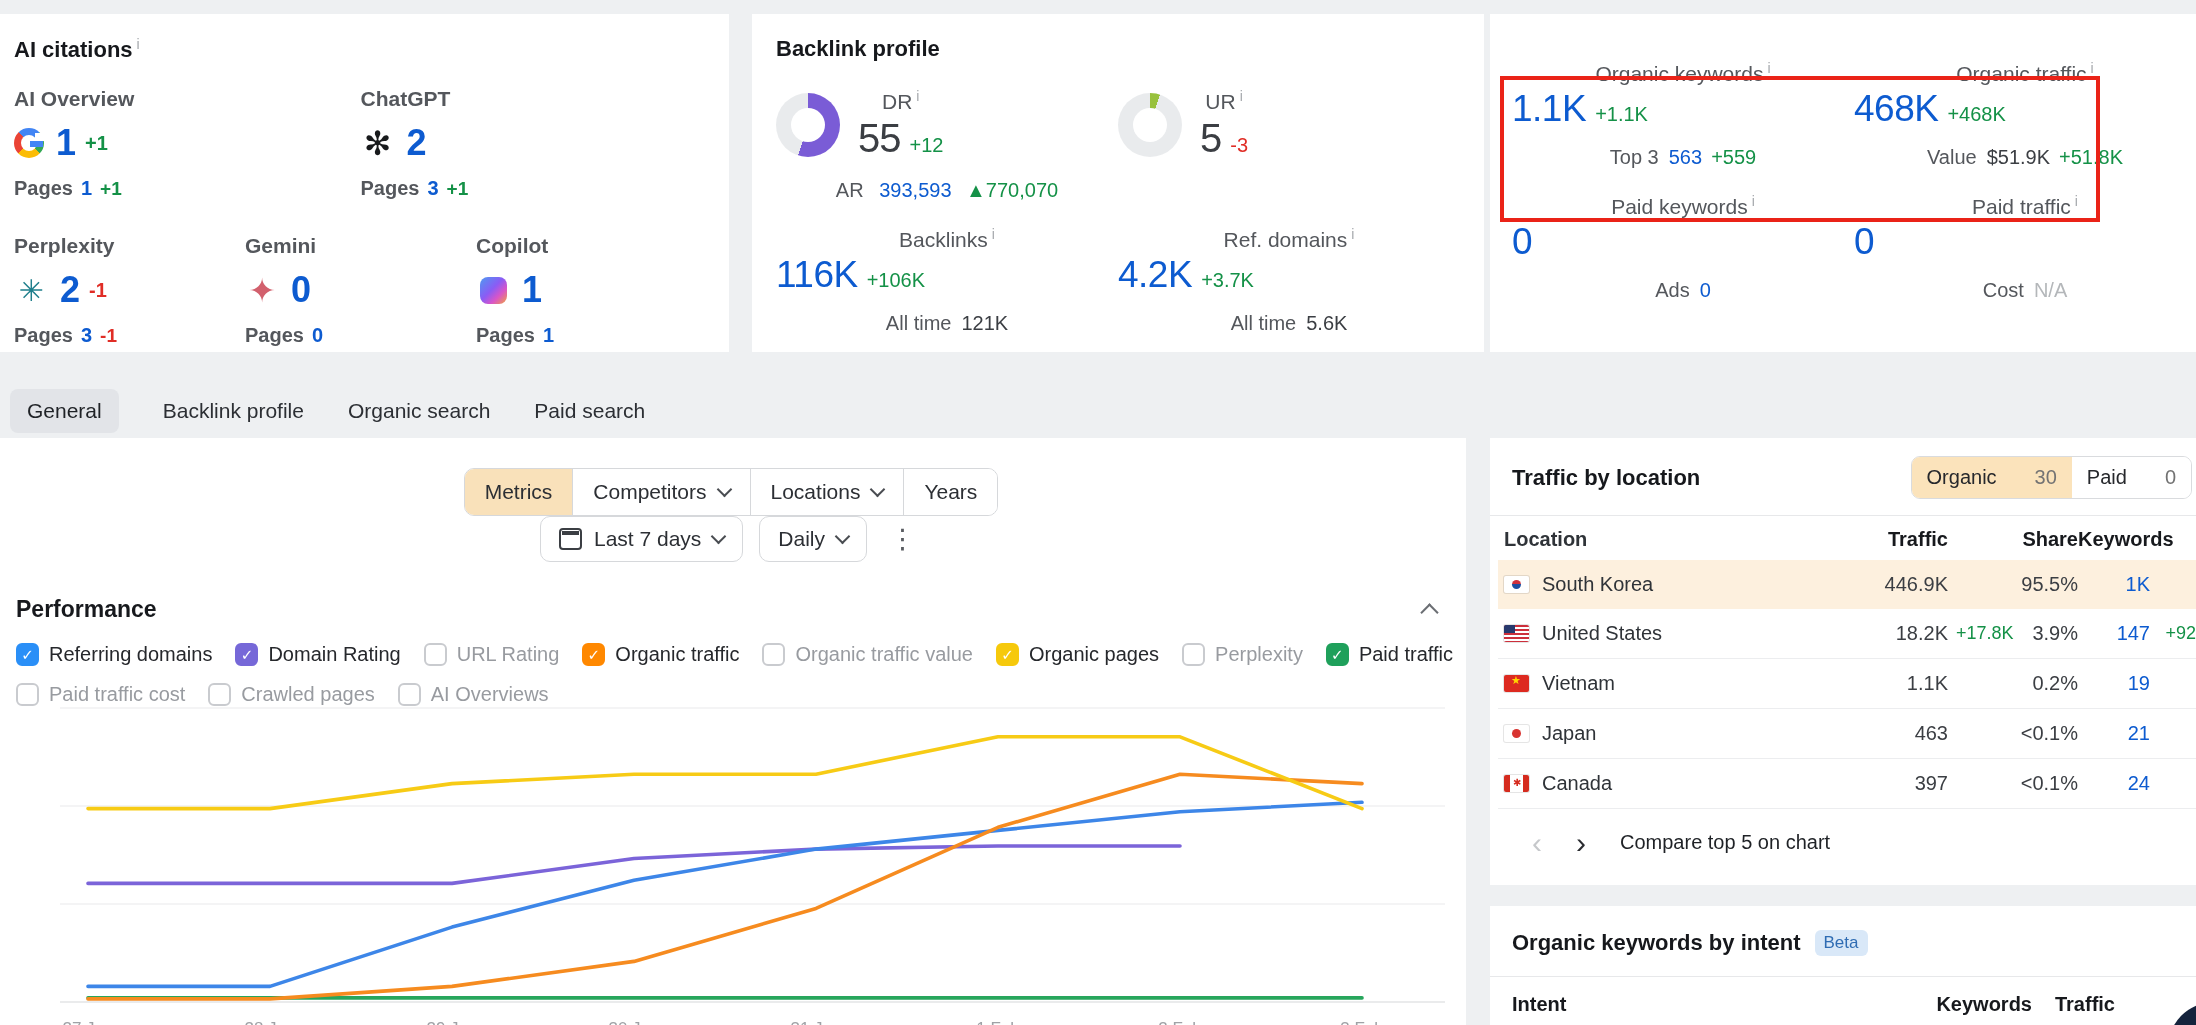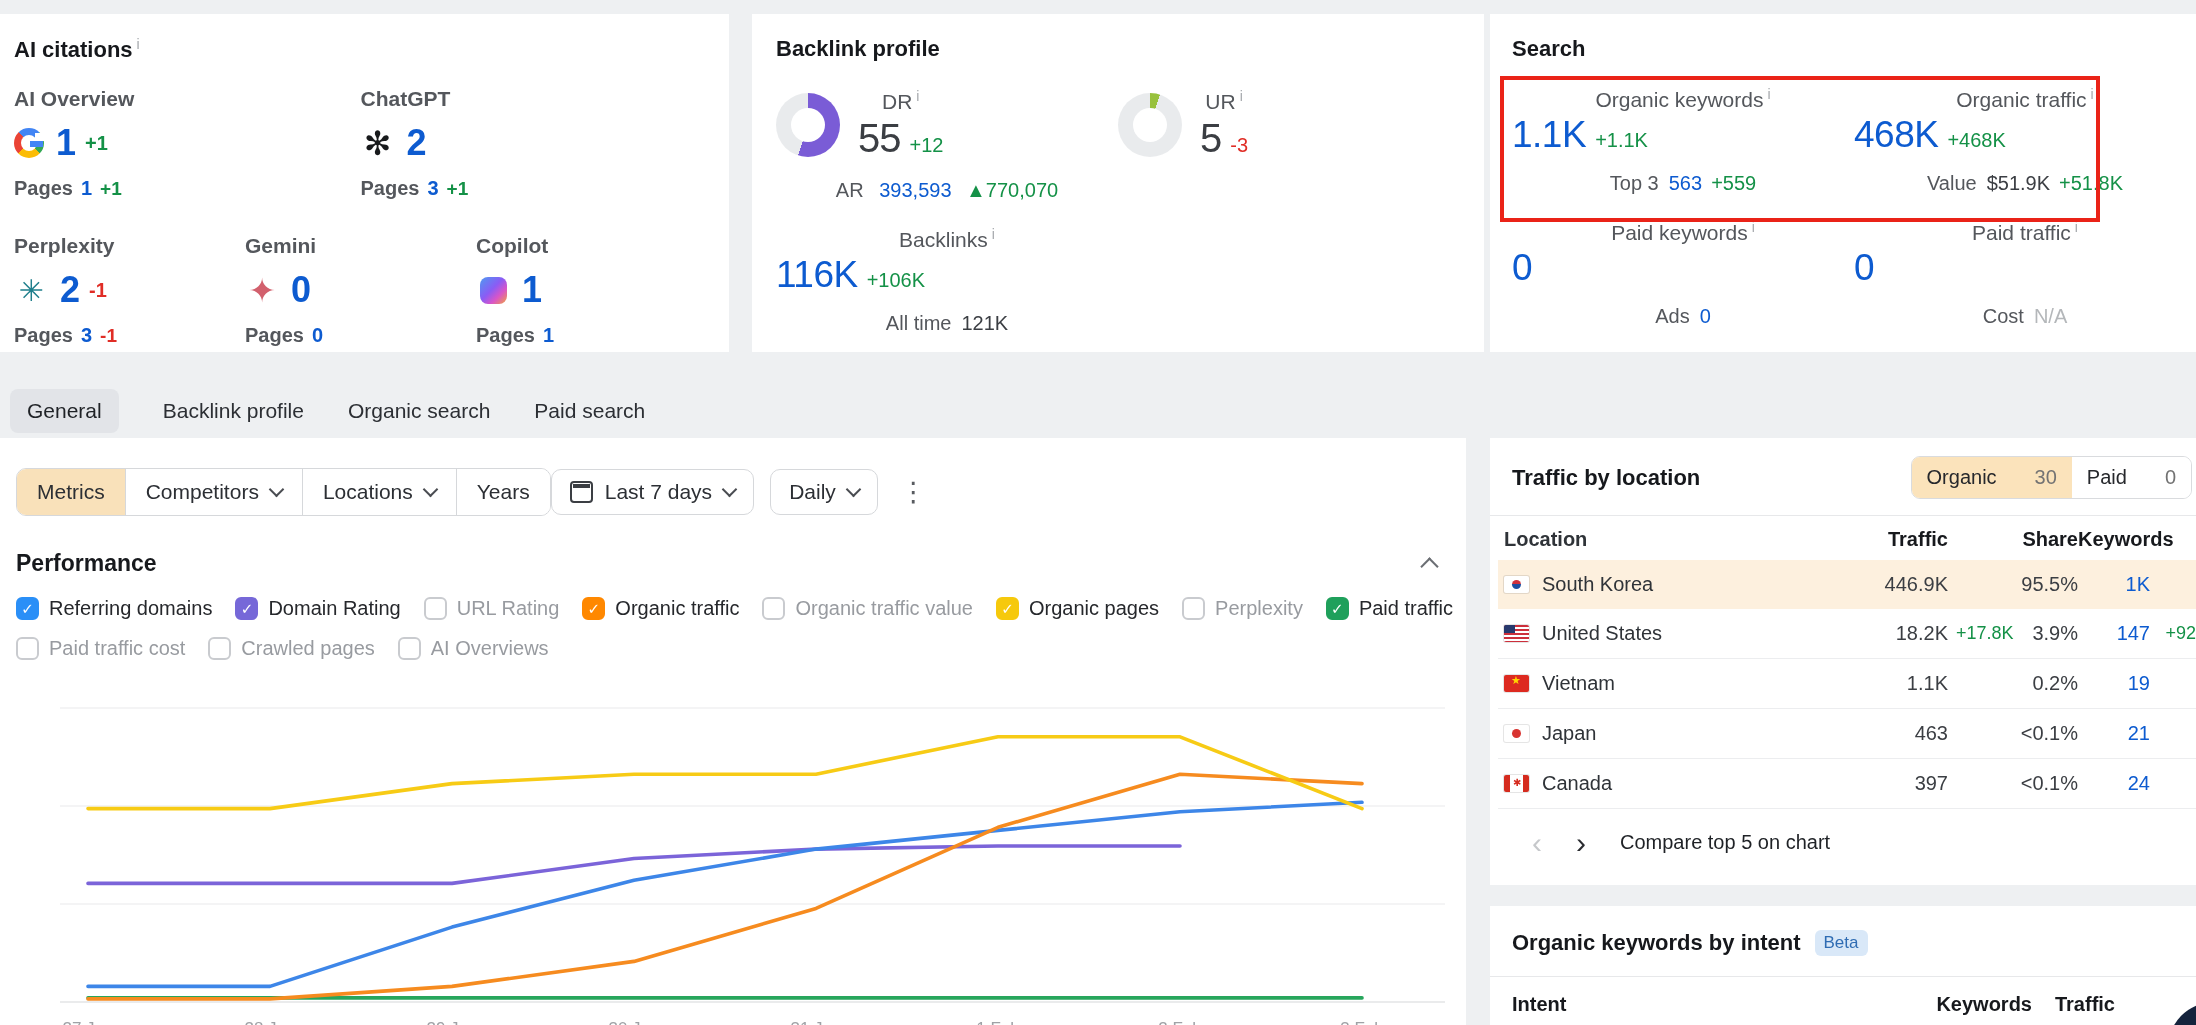--- a/index.html
+++ b/index.html
@@ -50,21 +50,21 @@
   .mblock .msub{margin-top:16px;}
   #red-box{position:absolute;left:1500px;top:76px;width:592px;height:138px;
     border:4px solid #ea2318;z-index:5;}
   
   #tabs{position:absolute;left:10px;top:388px;height:46px;display:flex;align-items:center;gap:44px;}
   .tab{border:none;background:transparent;font-size:21px;color:#2c2f34;cursor:pointer;
        padding:10px 0;font-family:inherit;}
   .tab.active{background:#e2e4e8;border-radius:8px;padding:10px 17px;color:#1f2226;}
   
   #main-card{left:0;top:438px;width:1466px;height:587px;overflow:hidden;}
-  #filterbar{display:flex;align-items:center;margin:30px 20px 0 16px;}
+  #filterbar{display:flex;justify-content:space-between;align-items:center;margin:30px 20px 0 16px;flex-direction:column;}
   #segments{display:flex;border:1px solid #d6d8db;border-radius:10px;overflow:hidden;background:#fff;}
   .seg{font-size:21px;color:#2c2f34;background:#fff;border:none;border-right:1px solid #d6d8db;
        padding:11px 20px;display:flex;align-items:center;gap:12px;cursor:pointer;font-family:inherit;}
   .seg:last-child{border-right:none;}
   .seg.active{background:#f9e1ba;}
   .chev{width:9px;height:9px;border-right:2.4px solid #4a4d52;border-bottom:2.4px solid #4a4d52;
         transform:rotate(45deg);margin-top:-5px;display:inline-block;}
   #filter-right{display:flex;align-items:center;gap:16px;}
   .fbtn{display:flex;align-items:center;gap:12px;font-size:21px;color:#2c2f34;background:#fff;
         border:1px solid #d6d8db;border-radius:10px;padding:10px 18px;cursor:pointer;font-family:inherit;}
@@ -214,26 +214,33 @@
           <span class="donut" style="background: conic-gradient(rgb(152, 193, 61) 0deg, rgb(152, 193, 61) 5%, rgb(233, 235, 237) 5%, rgb(233, 235, 237) 100%);"></span>
           <span class="drtxt">
             <span class="mlabel"><span>UR</span><sup class="inf"></sup></span>
             <span class="mval">
                 <span class="bignum">5</span>
                 <span class="delta r">-3</span>
               </span>
           </span>
         </div>
         <div class="msub">&nbsp;</div>
+        <div class="mblock">
+          <div class="mlabel"><span>Ref. domains</span><sup class="inf"></sup></div>
+          <div class="mval">
+              <span class="big b">4.2K</span>
+              <span class="delta g">+3.7K</span>
+            </div>
+          <div class="msub"><span class="lbl">All time</span><span class="v dk">5.6K</span></div>
+        </div>
       </div>
     </div>
   </section>
 
   <section class="card" id="card-search">
-    <h2 class="ptitle">Search</h2>
     <div class="grid2">
       <div class="mblock">
         <div class="mlabel"><span>Organic keywords</span><sup class="inf"></sup></div>
         <div class="mval">
             <span class="big b">1.1K</span>
             <span class="delta g">+1.1K</span>
           </div>
         <div class="msub"><span class="lbl">Top 3</span><span class="v b">563</span><span class="delta g">+559</span></div>
       </div>
       <div class="mblock">

